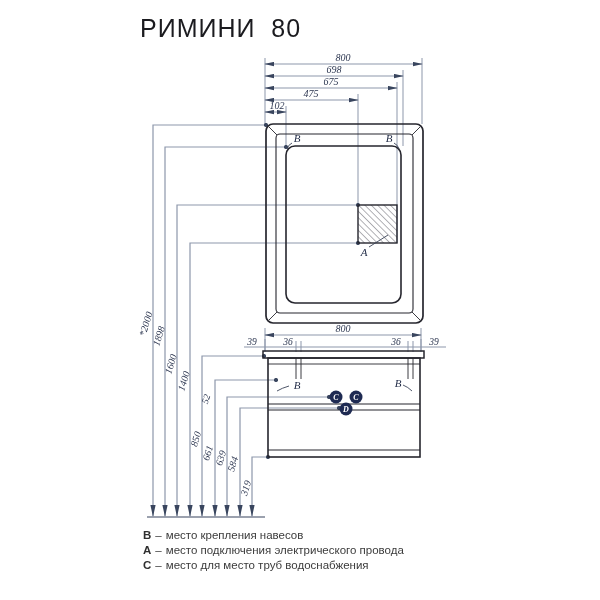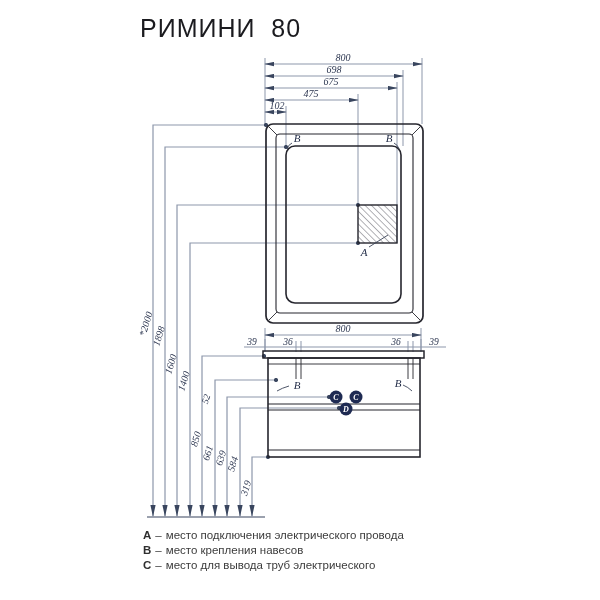--- a/index.html
+++ b/index.html
@@ -153,23 +153,23 @@
 
       <g>
         <circle cx="346" cy="409" r="6.5" fill="#1e2a52"></circle>
         <text class="circtxt" x="346" y="412">D</text>
       </g>
     </g>
   </svg>
 
   <div id="legend">
     <div class="lg-row">
+      <span class="lg-key">B</span><span class="lg-sep">–</span><span class="lg-txt">место крепления навесов</span>
+    </div>
+    <div class="lg-row">
       <span class="lg-key">A</span><span class="lg-sep">–</span><span class="lg-txt">место подключения электрического провода</span>
     </div>
     <div class="lg-row">
-      <span class="lg-key">B</span><span class="lg-sep">–</span><span class="lg-txt">место крепления навесов</span>
-    </div>
-    <div class="lg-row">
-      <span class="lg-key">C</span><span class="lg-sep">–</span><span class="lg-txt">место для вывода труб электрического</span>
+      <span class="lg-key">C</span><span class="lg-sep">–</span><span class="lg-txt">место для место труб водоснабжения</span>
     </div>
   </div>
 
 </div>
 
 </body></html>

